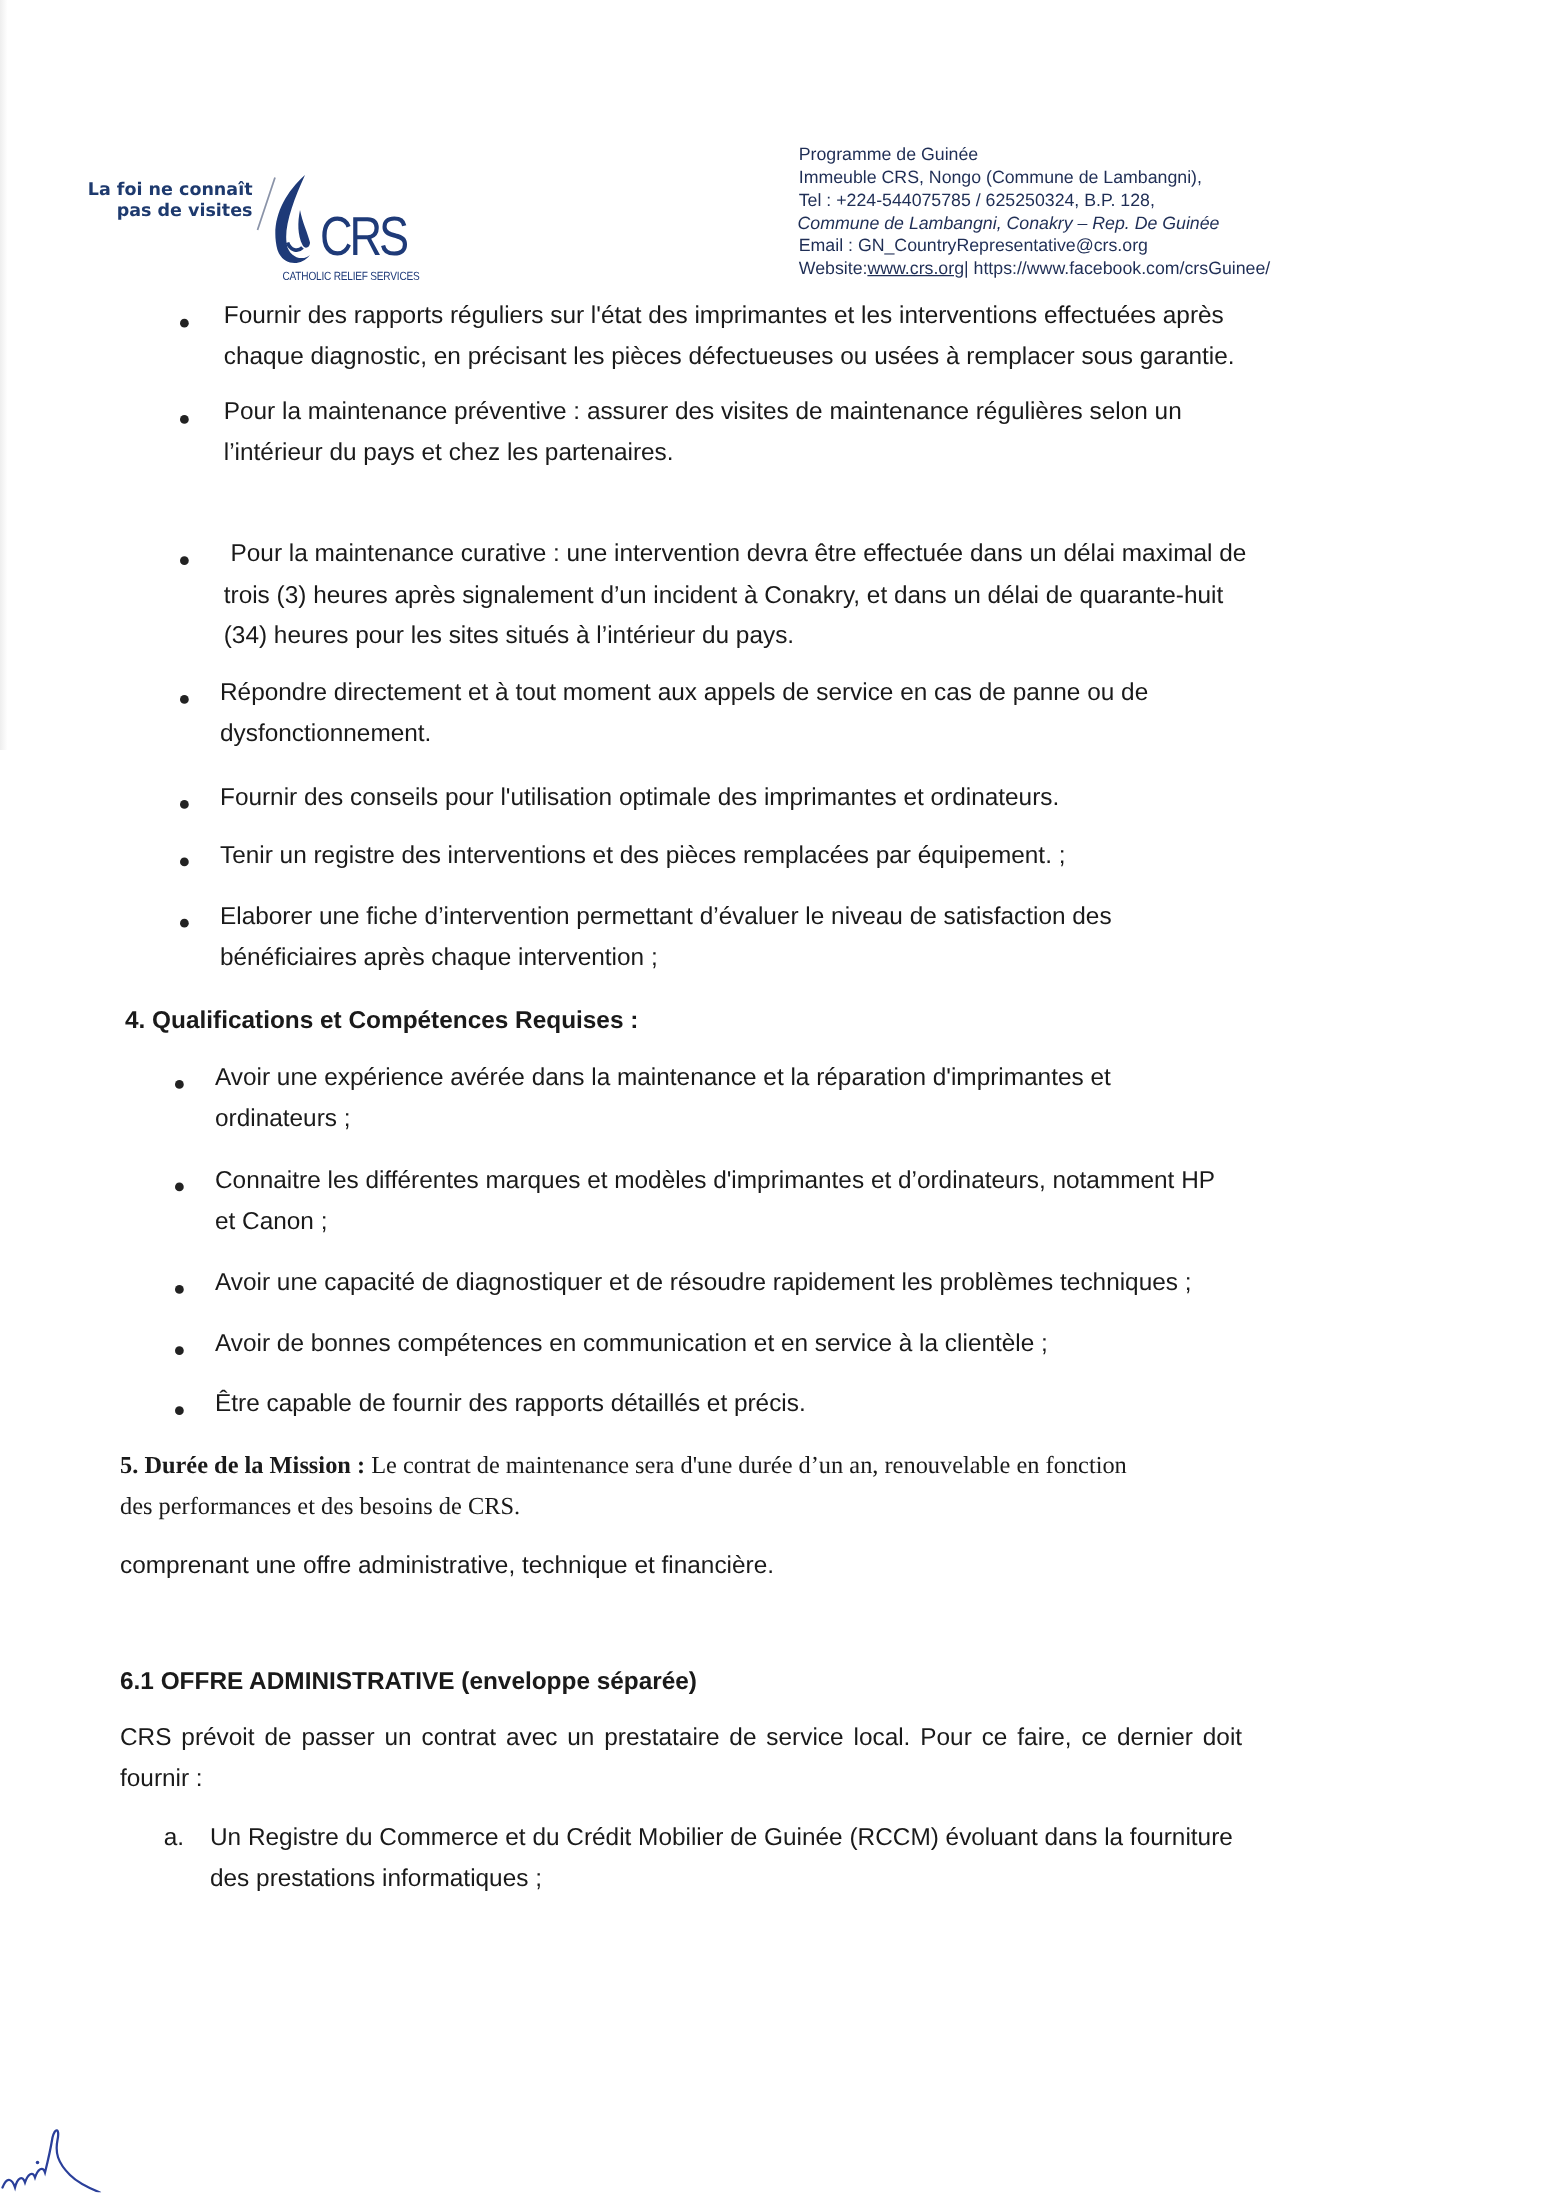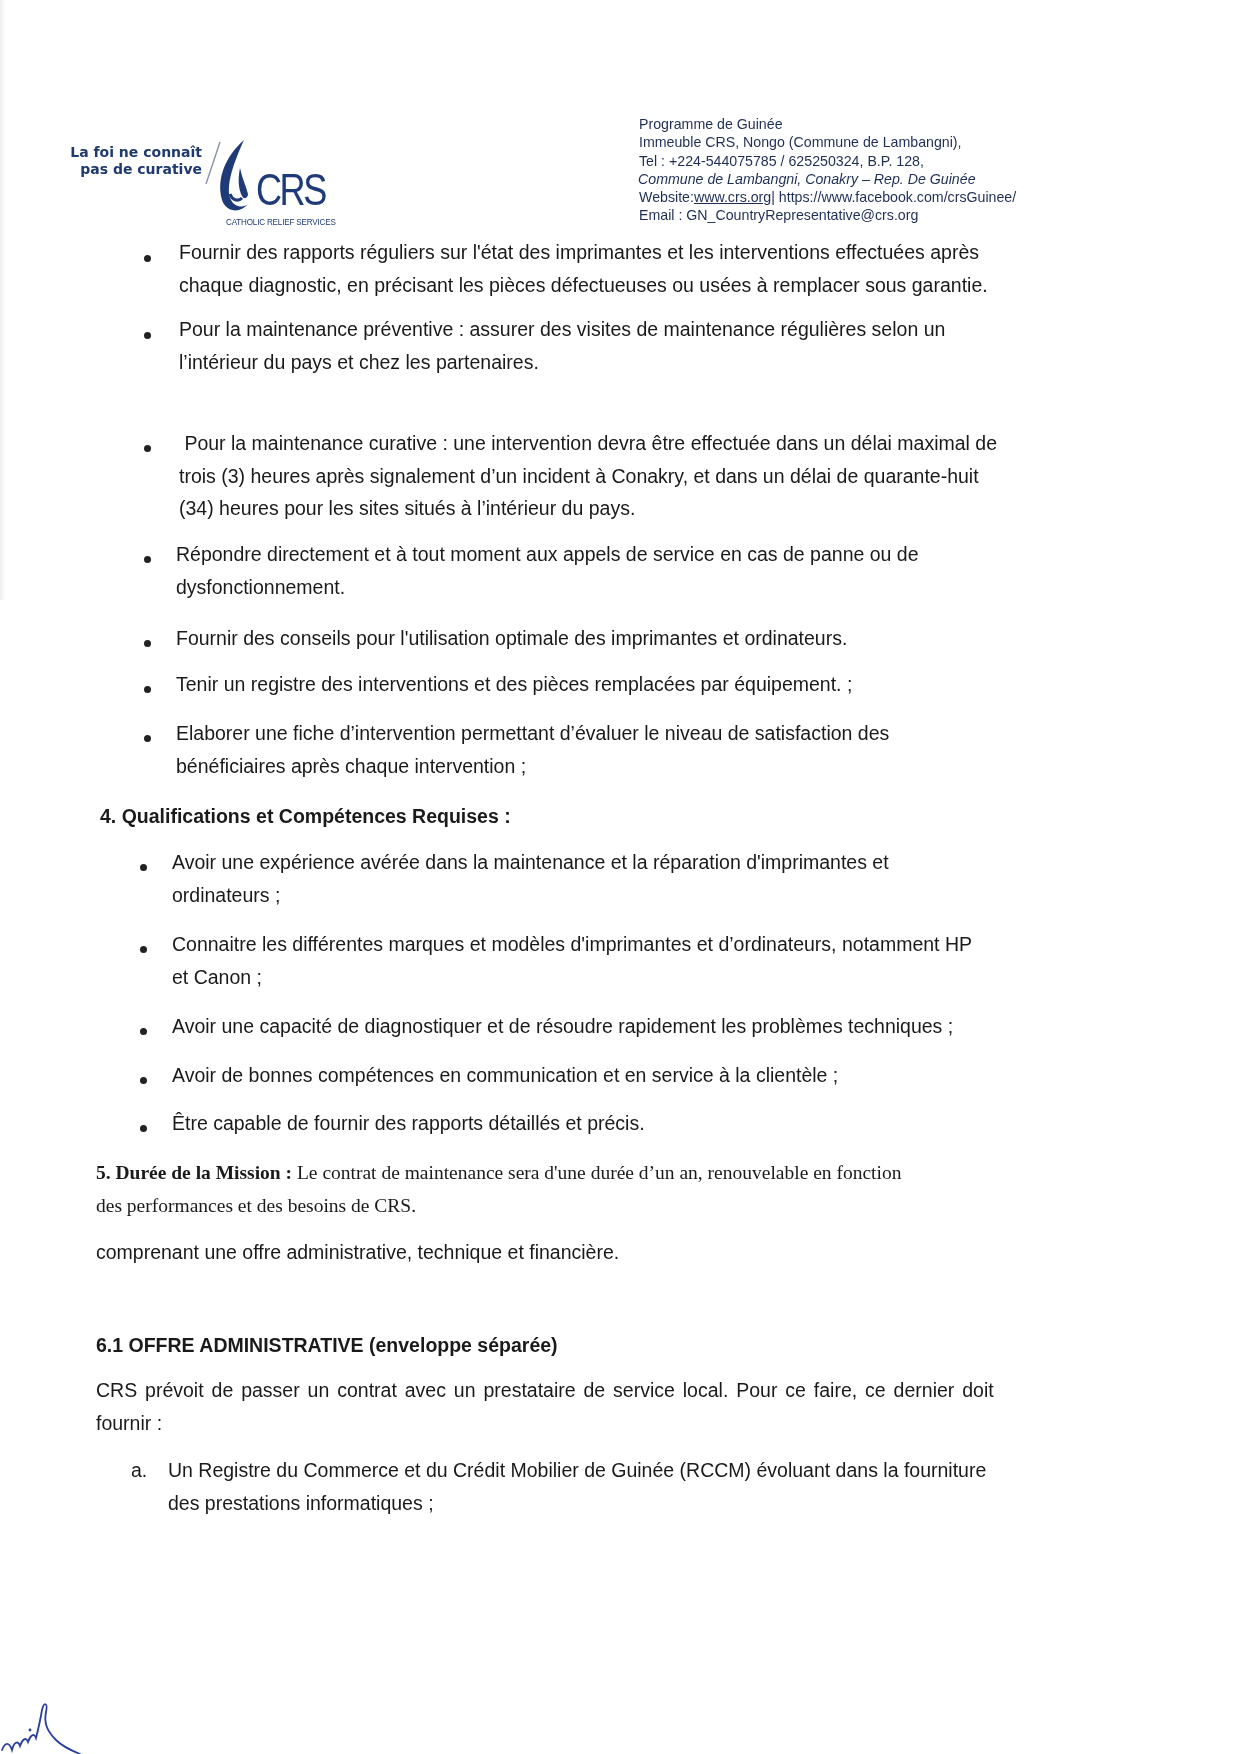--- a/index.html
+++ b/index.html
@@ -57,41 +57,41 @@
     .signature { position: absolute; left: 0; top: 1680px; }
   </style>
 </head>
 <body>
 
 <div class="page-edge"></div>
 
 <div class="logo-block">
   <div class="tagline">
     <div>La foi ne connaît</div>
-    <div>pas de curative</div>
+    <div>pas de visites</div>
   </div>
   <svg class="logo-svg" width="60" height="80" viewBox="0 0 60 80">
     <line x1="2" y1="46" x2="16" y2="4" stroke="#8a93a8" stroke-width="1.4"></line>
     <path d="M40 2 C22 18 12 40 18 62 C22 74 36 76 44 66 C40 70 30 70 26 60 C22 46 30 24 40 2 Z" fill="#1e3a78"></path>
     <path d="M36 30 C34 40 34 50 38 58 C40 62 44 60 44 56 C42 48 38 40 36 30 Z" fill="#1e3a78"></path>
     <path d="M26 56 C28 62 34 64 38 60" stroke="#1e3a78" stroke-width="3" fill="none"></path>
   </svg>
   <div class="crs-letters">CRS</div>
   <div class="crs-sub">CATHOLIC RELIEF SERVICES</div>
 </div>
 
 <div class="office-block">
   <div class="office-title">Programme de Guinée</div>
   <div>Immeuble CRS, Nongo (Commune de Lambangni),</div>
   <div>Tel : +224-544075785 / 625250324, B.P. 128,</div>
   <div class="commune">Commune de Lambangni, Conakry – Rep. De Guinée</div>
+  <div>Email :  GN_CountryRepresentative@crs.org</div>
   <div>
     <span>Website:</span><u>www.crs.org</u><span>| </span><span>https://www.facebook.com/crsGuinee/</span>
   </div>
-  <div>Email :  GN_CountryRepresentative@crs.org</div>
 </div>
 
 <div class="content">
 
   <div>
     <div>
       <span class="bullet-dot" style="left:144px; top:255px;"></span>
       <div class="blk" style="left:179px; top:236px;">
         <div>Fournir des rapports réguliers sur l'état des imprimantes et les interventions effectuées après</div>
         <div>chaque diagnostic, en précisant les pièces défectueuses ou usées à remplacer sous garantie.</div>

